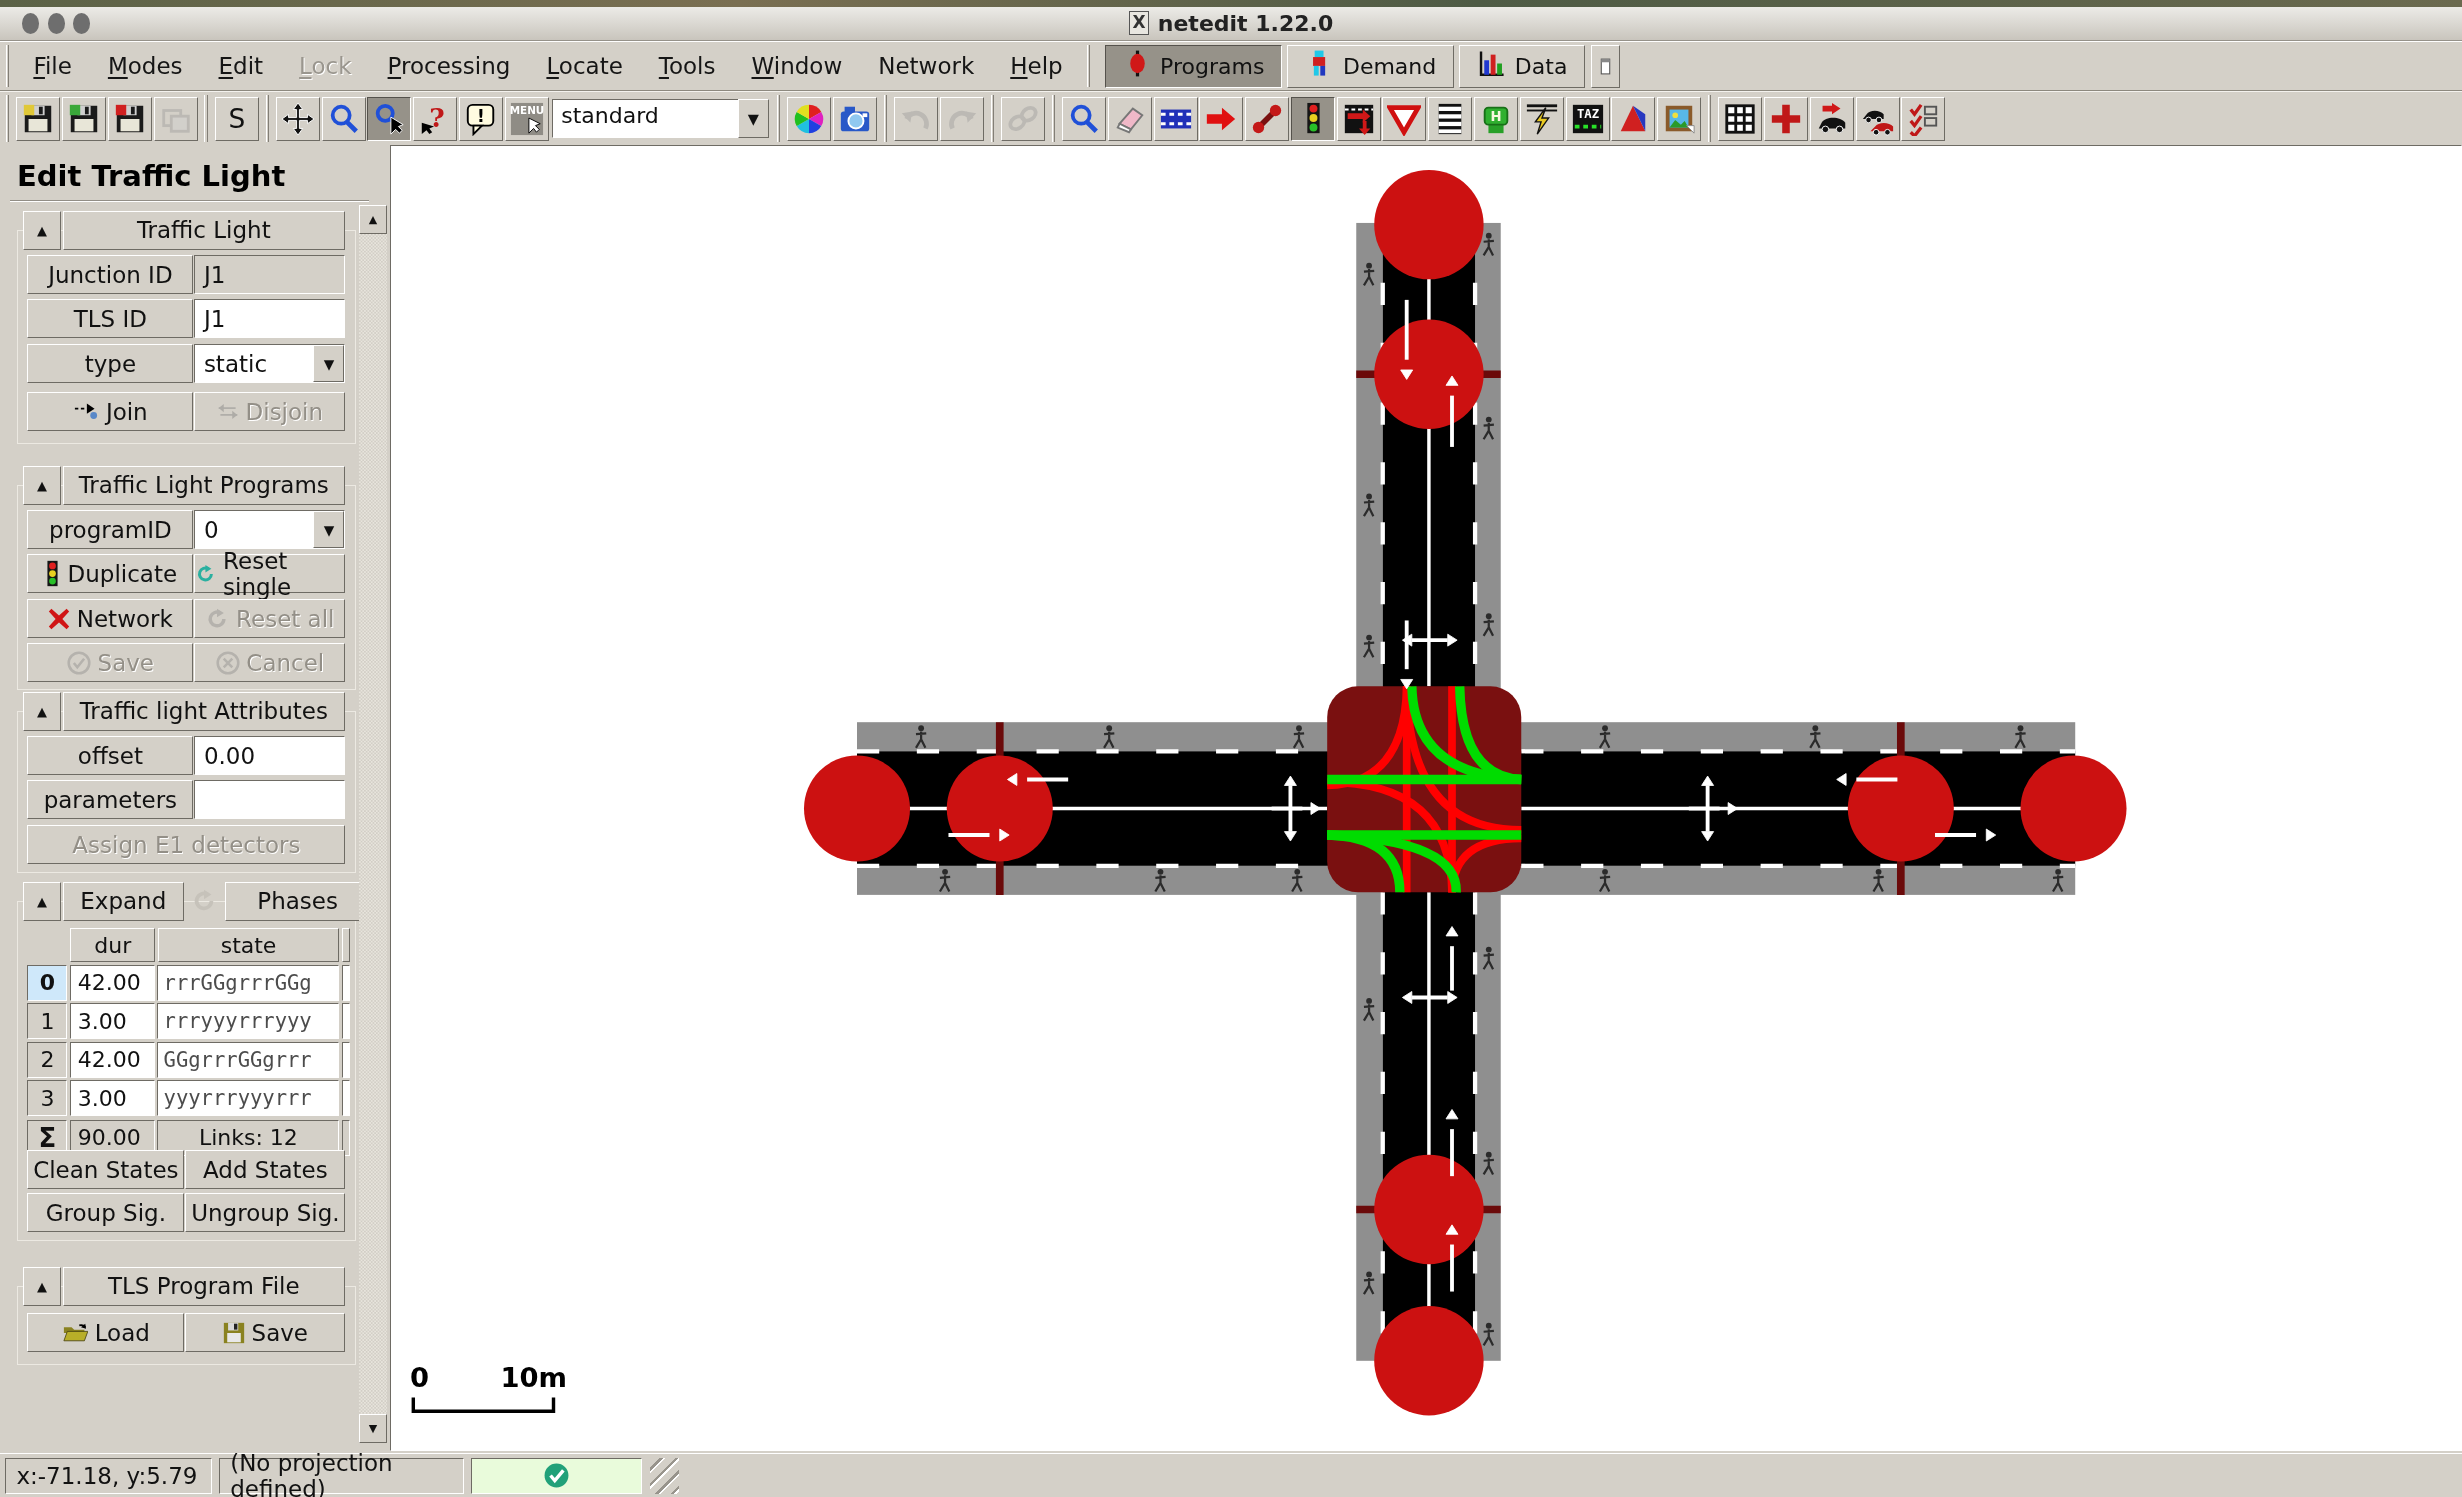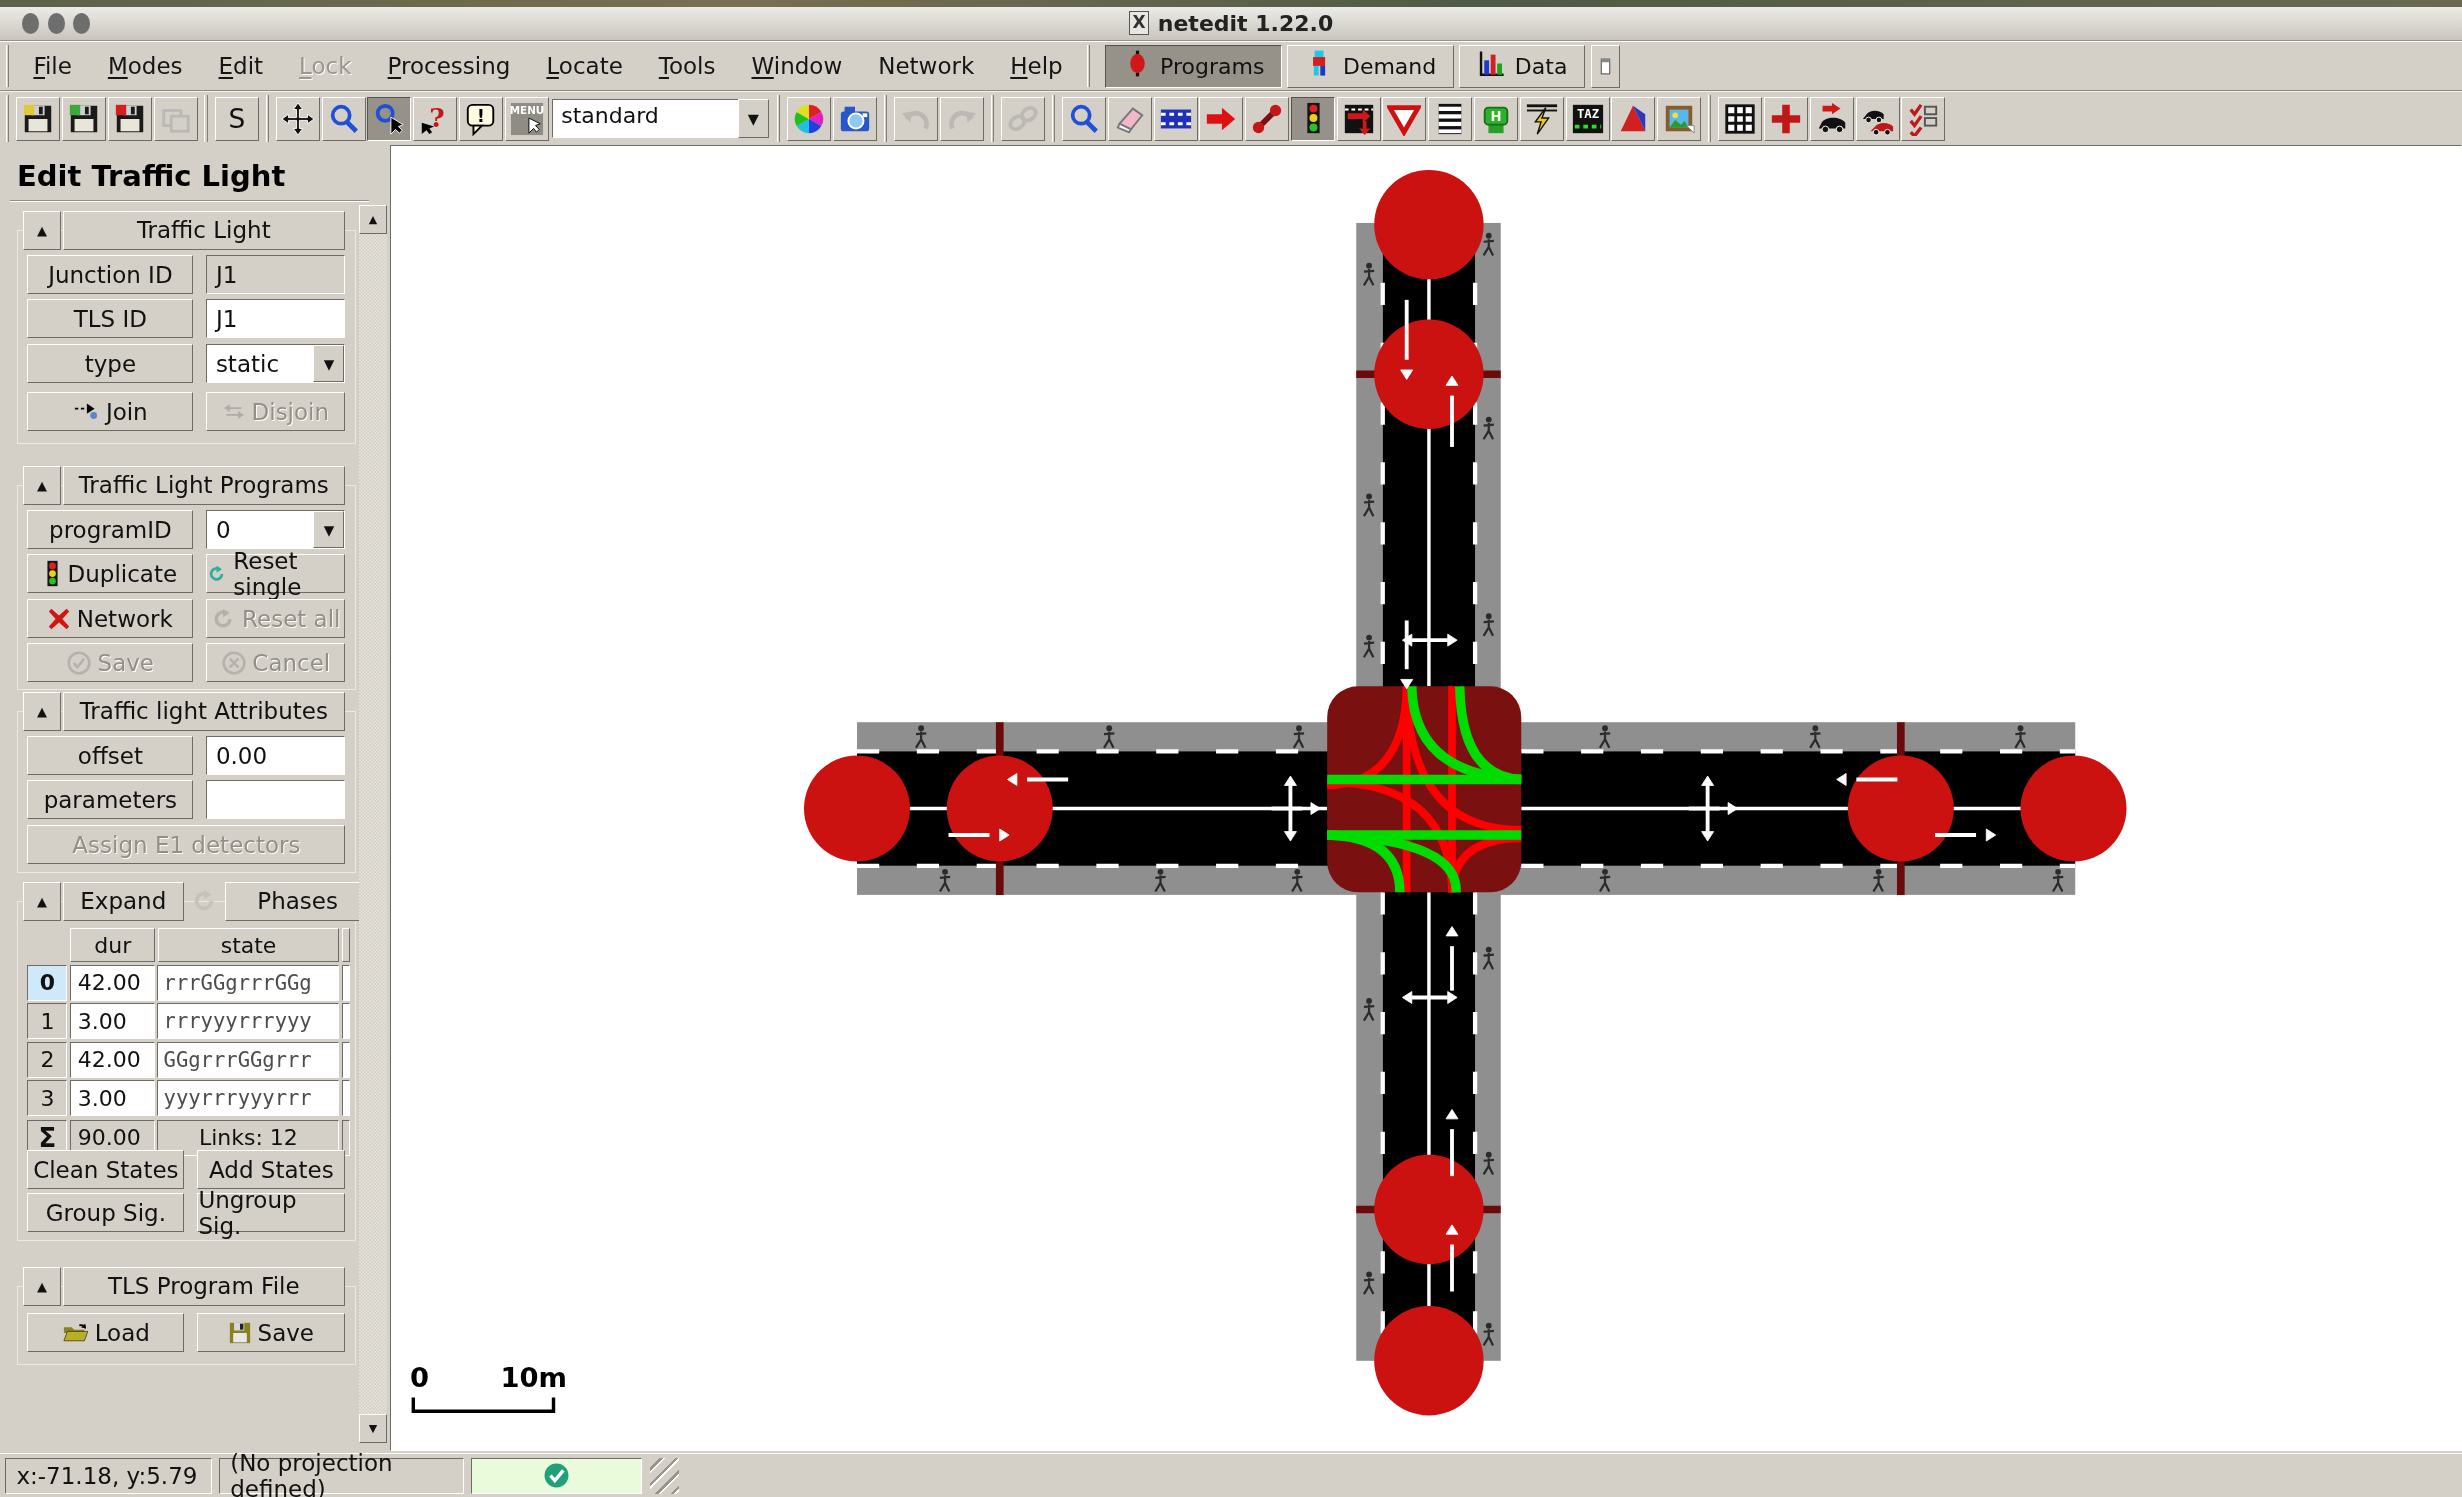--- a/index.html
+++ b/index.html
@@ -46,21 +46,21 @@
   border-top:1.7px solid #6e6b64;border-left:1.7px solid #6e6b64;border-bottom:1.7px solid #fff;border-right:none}
 .combo .carr{width:31px;height:39px;font-size:14.5px;display:flex;align-items:center;justify-content:center}
 
 #panel{position:absolute;left:0;top:145px;width:392px;height:1306px;background:var(--c-chrome)}
 .panel-title{position:absolute;left:17px;top:13.7px;font-size:29px;font-weight:bold;color:#000}
 .panel-div{position:absolute;left:10.3px;top:55px;width:359px;border-top:1.7px solid #928e86;border-bottom:0.9px solid #fff}
 .gframe{position:absolute;left:17px;width:339px;border:1.7px ridge #ece9e2}
 .ghead{position:absolute;top:-20.5px;left:5.1px;display:flex;gap:1.7px}
 .gcollapse{width:38px;height:39px;font-size:13px;display:flex;align-items:center;justify-content:center}
 .glabel{height:39px;display:flex;align-items:center;justify-content:center;font-size:23px;padding:0 12px}
-.prow{position:absolute;left:9.4px;display:flex;gap:13px;height:39px;width:318px}
+.prow{position:absolute;left:9.4px;display:flex;gap:1px;height:39px;width:318px}
 .plbl{width:166px;display:flex;align-items:center;justify-content:center;font-size:23px}
 .pval{flex:1;display:flex;align-items:center;font-size:23px;padding:0 8.5px}
 .pbtn{display:flex;align-items:center;justify-content:center;gap:6.8px;font-size:23px}
 .dis{color:#938f87;text-shadow:0.9px 0.9px 0 #fff}
 .dis svg{opacity:.4;filter:grayscale(.8)}
 
 .ph-cell{display:flex;align-items:center;font-size:22px}
 .mono{font-family:"DejaVu Sans Mono","Liberation Mono",monospace;font-size:20.5px;color:#4c4c4c}
 
 .vscroll{position:absolute;left:359px;top:60px;width:28px;height:1238px;

